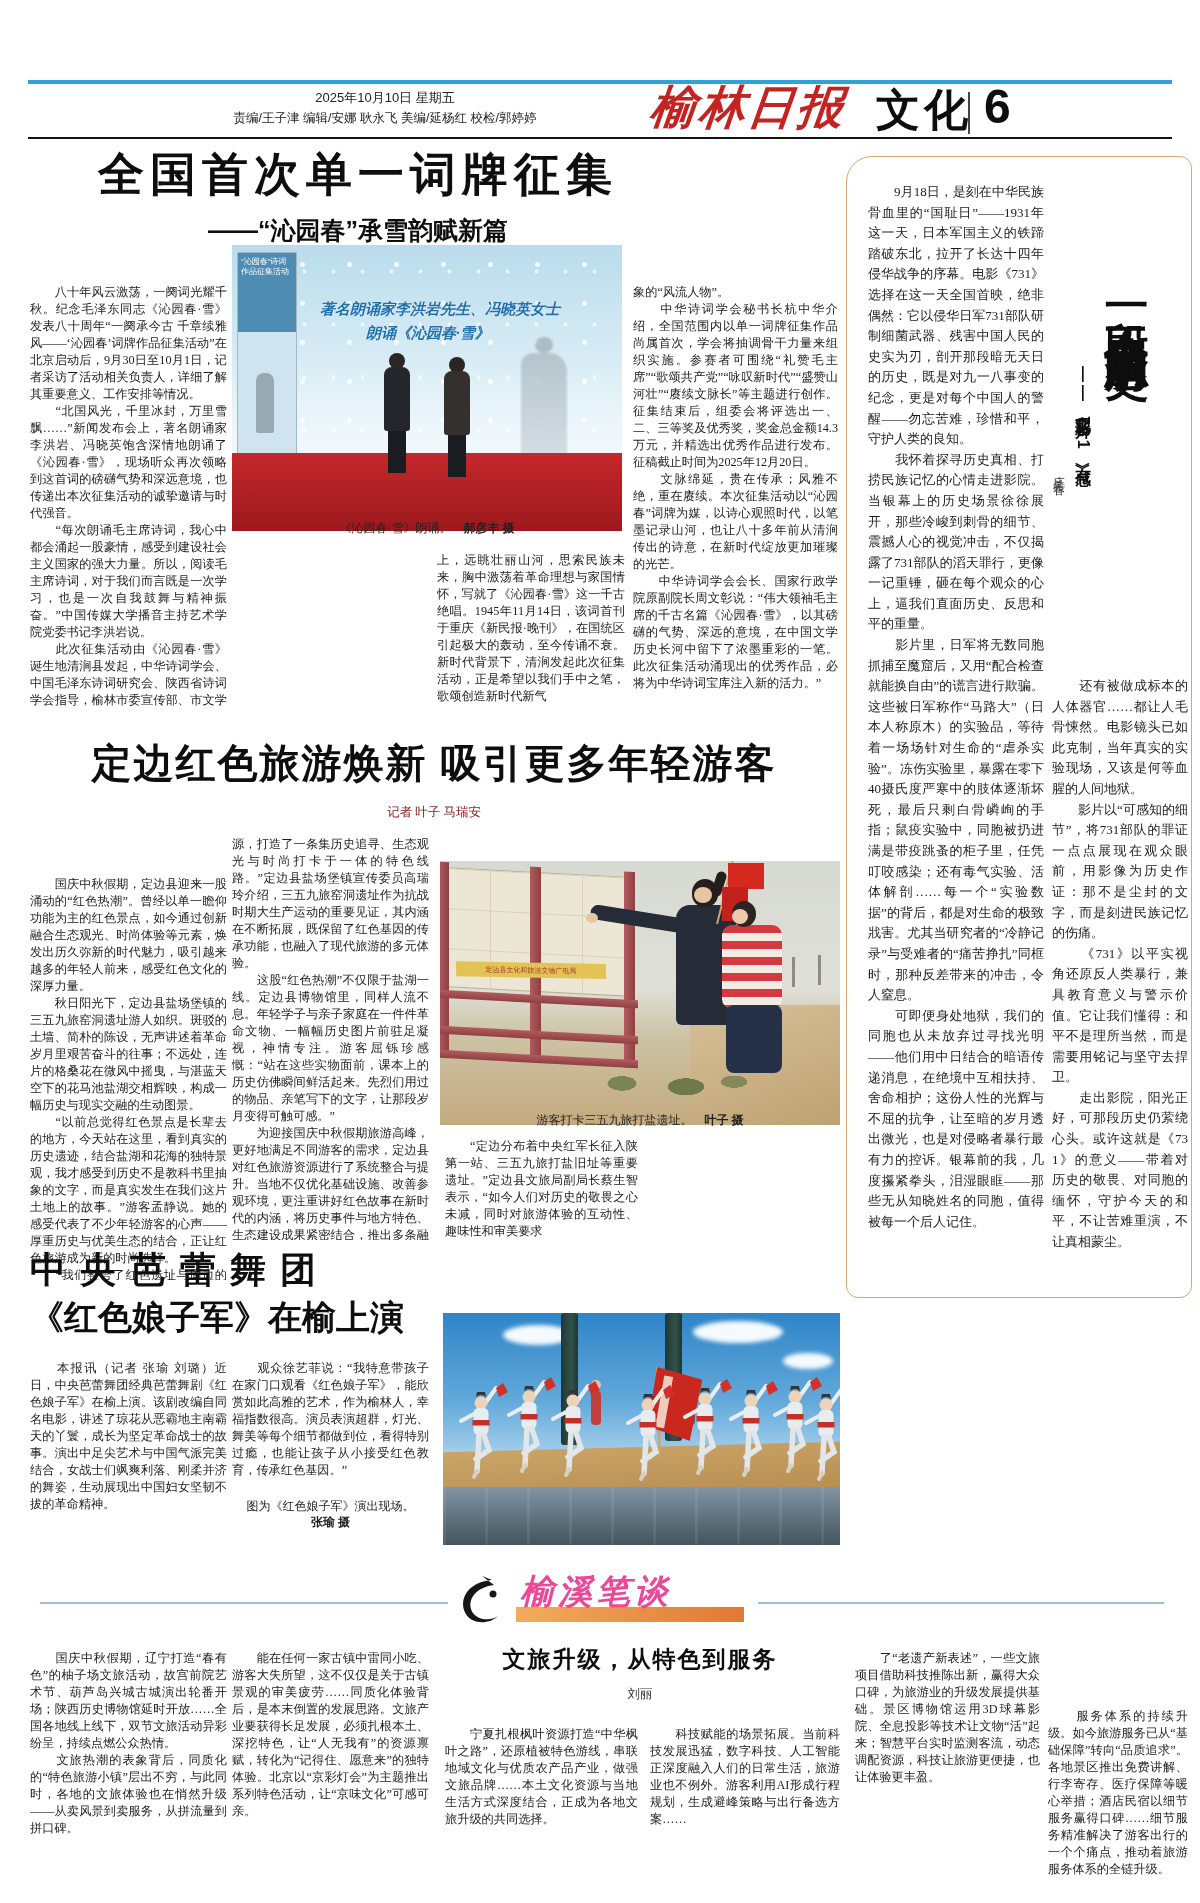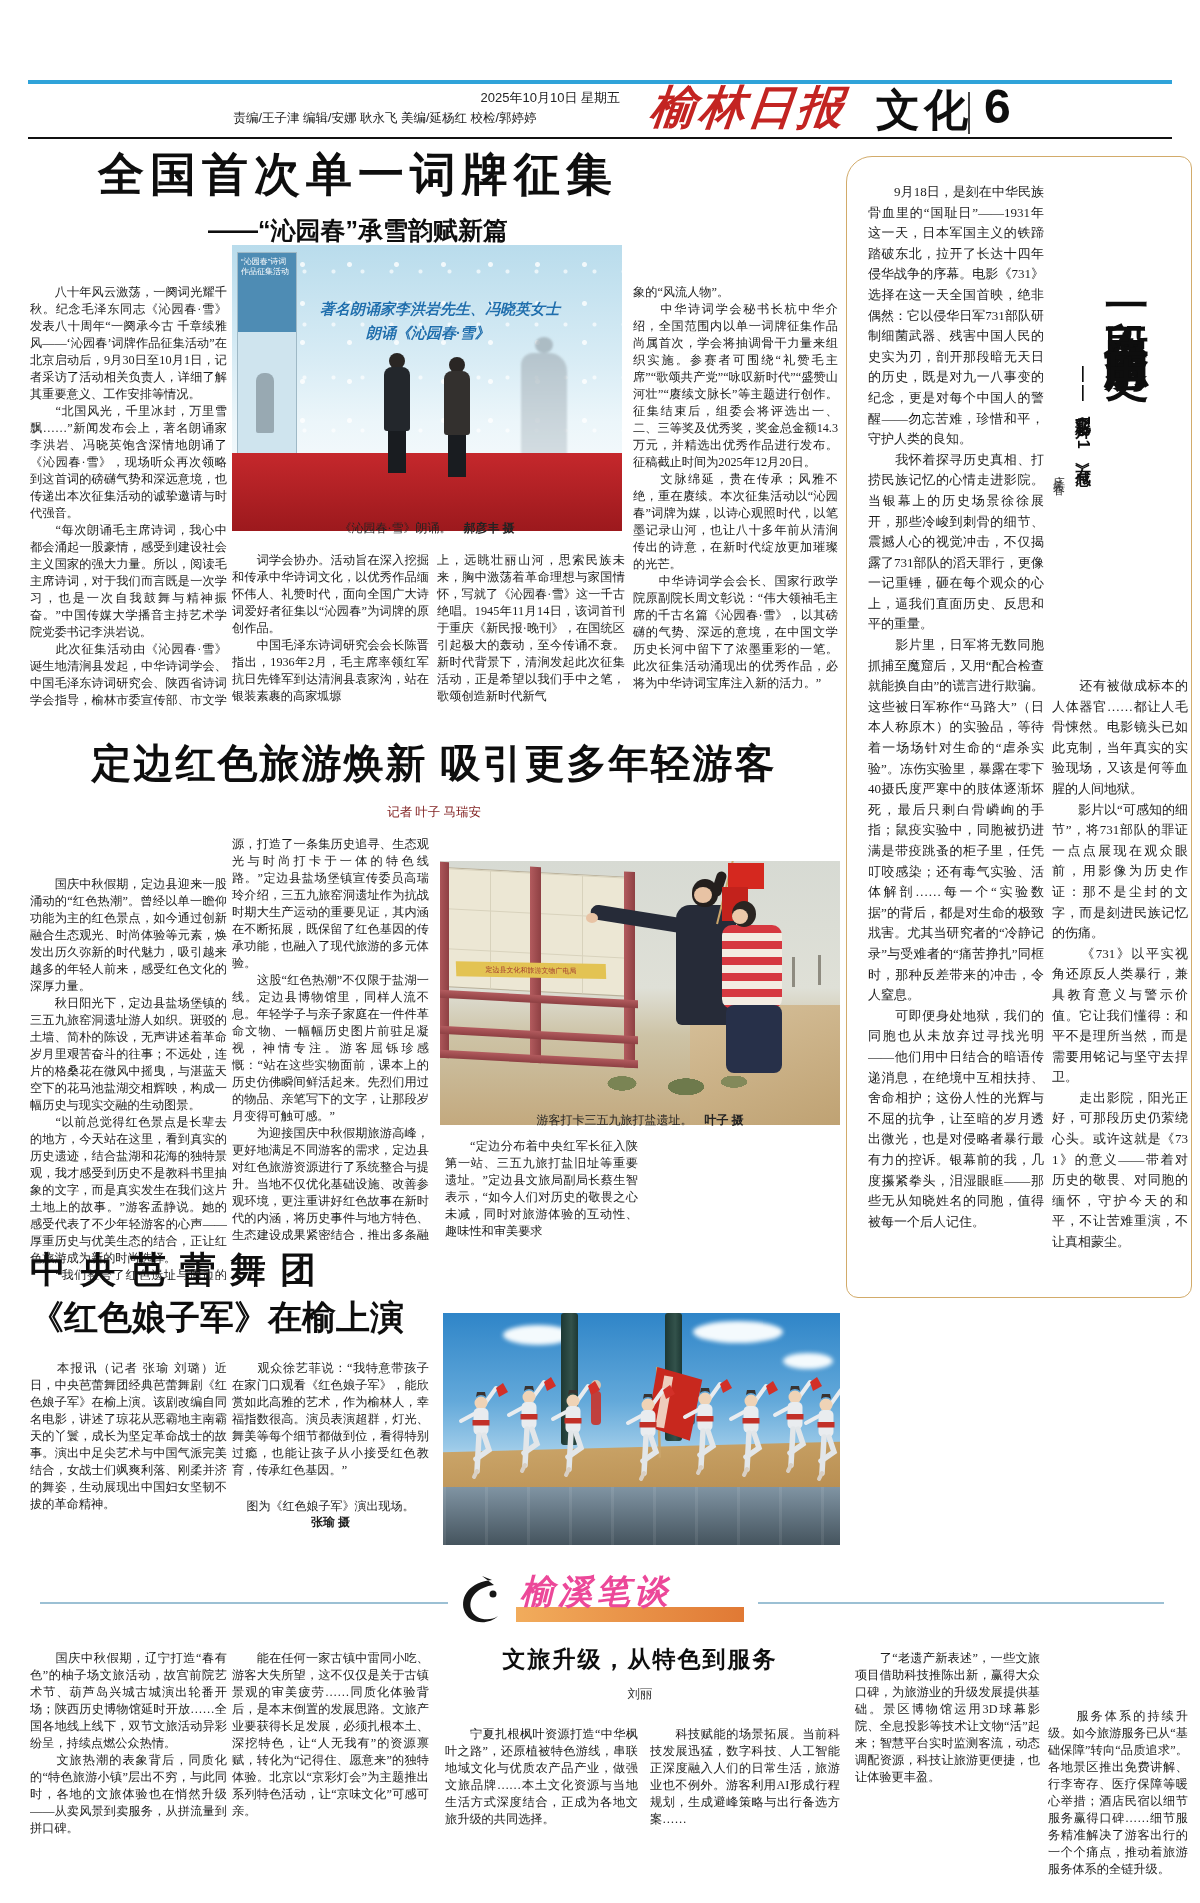--- a/index.html
+++ b/index.html
@@ -69,21 +69,21 @@
   .ribbon{position:absolute;left:516px;top:1607px;width:228px;height:15px;background:linear-gradient(90deg,#f0a34a,#dd6a1e);opacity:.9;}
   .ess-label{position:absolute;left:520px;top:1572px;width:230px;font:italic 700 34px/40px "Liberation Serif", serif;color:#ec4899;letter-spacing:4px;}
   .masthead{font:italic 900 46px/48px "Liberation Serif", serif;color:#c32422;letter-spacing:3px;transform:skewX(-6deg);}
 </style>
 </head>
 <body>
 
 <div id="page">
 
   <div class="abs" style="left:28px;top:80px;width:1144px;height:4px;background:#2fa3d9;"></div>
-  <div class="abs center" style="left:150px;top:90px;width:470px;font:13px/16px 'Liberation Sans', sans-serif;color:#222;text-align:right;">2025年10月10日  星期五</div>
+  <div class="abs center" style="left:150px;top:90px;width:470px;font:13px/16px 'Liberation Sans', sans-serif;color:#222;">2025年10月10日  星期五</div>
   <div class="abs center" style="left:110px;top:110px;width:550px;font:12.5px/16px 'Liberation Sans', sans-serif;color:#222;">责编/王子津  编辑/安娜  耿永飞  美编/延杨红  校检/郭婷婷</div>
   <div class="abs masthead" style="left:650px;top:84px;">榆林日报</div>
   <div class="abs hl" style="left:876px;top:86px;font-size:44px;line-height:48px;letter-spacing:4px;">文化</div>
   <div class="abs" style="left:968px;top:92px;width:2px;height:42px;background:#444;"></div>
   <div class="abs hl" style="left:984px;top:82px;font-size:48px;line-height:50px;">6</div>
   <div class="rule" style="left:28px;top:137px;width:1144px;height:2px;"></div>
 
   <div class="abs hl center" style="left:28px;top:146px;width:660px;font-size:46px;line-height:56px;letter-spacing:6px;">全国首次单一词牌征集</div>
   <div class="abs hl center" style="left:28px;top:214px;width:660px;font-size:25px;line-height:32px;">——“沁园春”承雪韵赋新篇</div>
   <div class="abs center" style="left:28px;top:254px;width:660px;font:12.5px/16px 'Liberation Serif', serif;color:#333;">记者 郝彦丰 崔瑞妮</div>
@@ -115,22 +115,20 @@
       </div>
   </div>
   <div class="caption center" style="left:232px;top:520px;width:390px;">
     <span>《沁园春·雪》朗诵。</span>　<b>郝彦丰 摄</b>
   </div>
 
   <div class="body-col" style="left:30px;top:284px;width:197px;height:424px;">　　八十年风云激荡，一阕词光耀千秋。纪念毛泽东同志《沁园春·雪》发表八十周年“一阕承今古 千章续雅风——‘沁园春’词牌作品征集活动”在北京启动后，9月30日至10月1日，记者采访了活动相关负责人，详细了解其重要意义、工作安排等情况。
 　　“北国风光，千里冰封，万里雪飘……”新闻发布会上，著名朗诵家李洪岩、冯晓英饱含深情地朗诵了《沁园春·雪》，现场听众再次领略到这首词的磅礴气势和深远意境，也传递出本次征集活动的诚挚邀请与时代强音。
 　　“每次朗诵毛主席诗词，我心中都会涌起一股豪情，感受到建设社会主义国家的强大力量。所以，阅读毛主席诗词，对于我们而言既是一次学习，也是一次自我鼓舞与精神振奋。”中国传媒大学播音主持艺术学院党委书记李洪岩说。
 　　此次征集活动由《沁园春·雪》诞生地清涧县发起，中华诗词学会、中国毛泽东诗词研究会、陕西省诗词学会指导，榆林市委宣传部、市文学艺术界联合会主办，清涧县委、县政府承办，榆林市诗</div>
-  <div class="body-col" style="left:232px;top:552px;width:197px;height:156px;">　　词学会协办。活动旨在深入挖掘和传承中华诗词文化，以优秀作品缅怀伟人、礼赞时代，面向全国广大诗词爱好者征集以“沁园春”为词牌的原创作品。
-　　中国毛泽东诗词研究会会长陈晋指出，1936年2月，毛主席率领红军抗日先锋军到达清涧县袁家沟，站在银装素裹的高家坬塬</div>
   <div class="body-col" style="left:437px;top:552px;width:188px;height:156px;">上，远眺壮丽山河，思索民族未来，胸中激荡着革命理想与家国情怀，写就了《沁园春·雪》这一千古绝唱。1945年11月14日，该词首刊于重庆《新民报·晚刊》，在国统区引起极大的轰动，至今传诵不衰。新时代背景下，清涧发起此次征集活动，正是希望以我们手中之笔，歌颂创造新时代新气</div>
   <div class="body-col" style="left:633px;top:284px;width:205px;height:424px;">象的“风流人物”。
 　　中华诗词学会秘书长杭中华介绍，全国范围内以单一词牌征集作品尚属首次，学会将抽调骨干力量来组织实施。参赛者可围绕“礼赞毛主席”“歌颂共产党”“咏叹新时代”“盛赞山河壮”“赓续文脉长”等主题进行创作。征集结束后，组委会将评选出一、二、三等奖及优秀奖，奖金总金额14.3万元，并精选出优秀作品进行发布。征稿截止时间为2025年12月20日。
 　　文脉绵延，贵在传承；风雅不绝，重在赓续。本次征集活动以“沁园春”词牌为媒，以诗心观照时代，以笔墨记录山河，也让八十多年前从清涧传出的诗意，在新时代绽放更加璀璨的光芒。
 　　中华诗词学会会长、国家行政学院原副院长周文彰说：“伟大领袖毛主席的千古名篇《沁园春·雪》，以其磅礴的气势、深远的意境，在中国文学历史长河中留下了浓墨重彩的一笔。此次征集活动涌现出的优秀作品，必将为中华诗词宝库注入新的活力。”</div>
 
   <div class="abs hl center" style="left:28px;top:738px;width:812px;font-size:40px;line-height:50px;letter-spacing:2px;">定边红色旅游焕新  吸引更多年轻游客</div>
   <div class="abs center" style="left:28px;top:804px;width:812px;font:12.5px/16px 'Liberation Serif', serif;color:#7f1d1d;">记者 叶子 马瑞安</div>
 
   <div class="body-col" style="left:30px;top:836px;width:197px;height:404px;margin-top:40px;">　　国庆中秋假期，定边县迎来一股涌动的“红色热潮”。曾经以单一瞻仰功能为主的红色景点，如今通过创新融合生态观光、时尚体验等元素，焕发出历久弥新的时代魅力，吸引越来越多的年轻人前来，感受红色文化的深厚力量。

